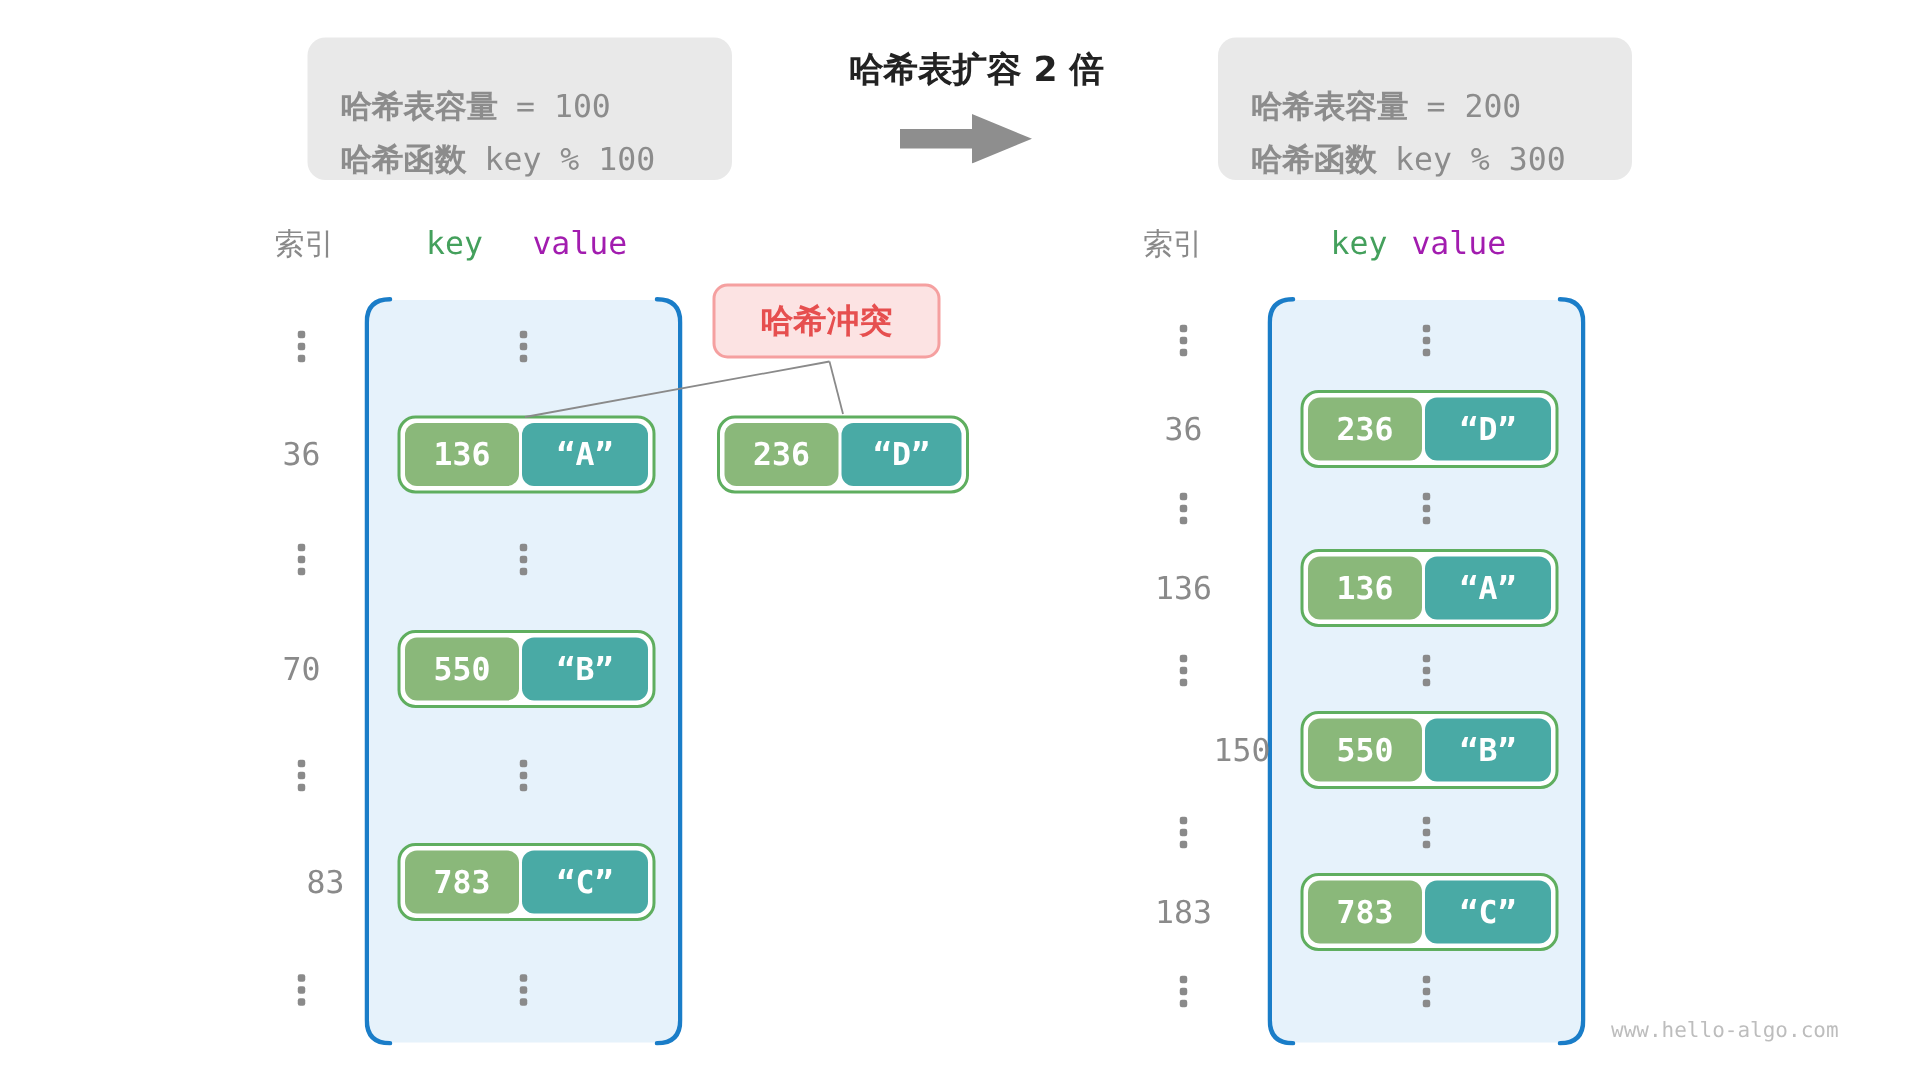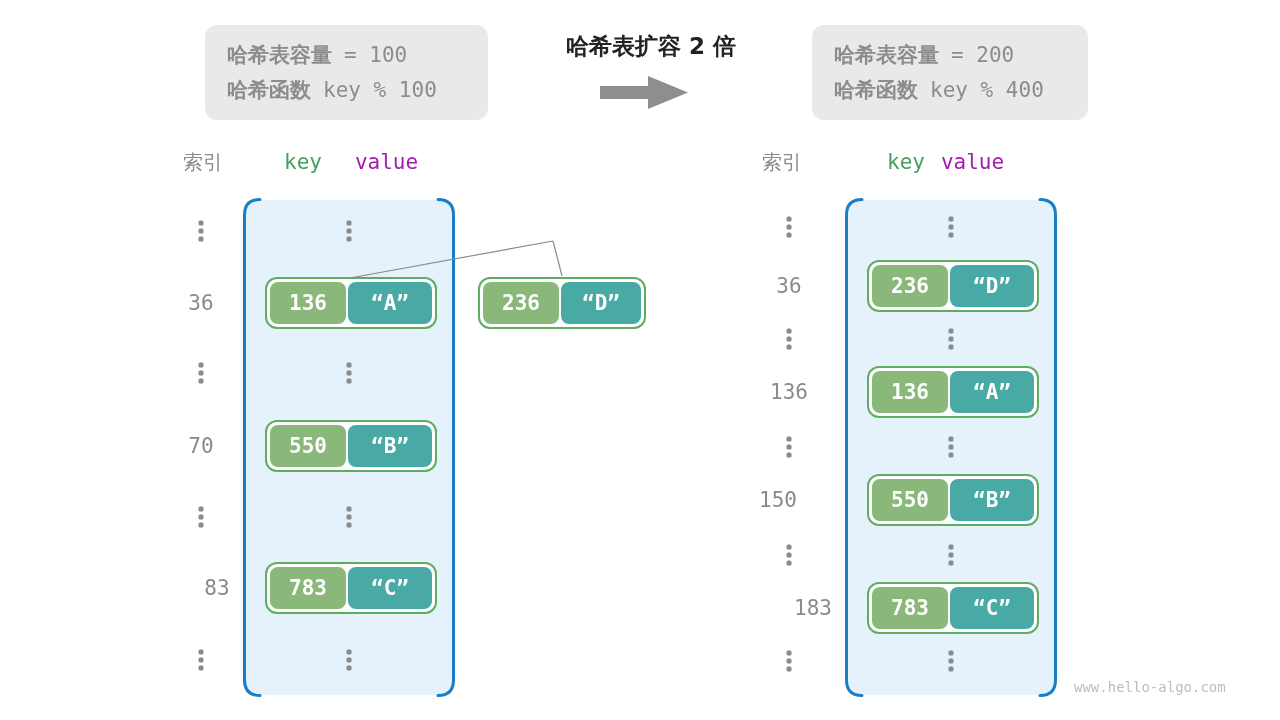--- a/index.html
+++ b/index.html
@@ -4,21 +4,21 @@
 <style>
   html,body { margin:0; padding:0; background:#ffffff; }
   .canvas {
     position:relative; width:1280px; height:720px; background:#ffffff;
     font-family:"DejaVu Sans Mono","Liberation Mono",monospace; overflow:hidden;
   }
 
   
   .config-box {
     position:absolute; background:#e9e9e9; border-radius:12px; color:#8c8c8c;
-    display:flex; flex-direction:column; justify-content:center; gap:7px;
+    display:flex; flex-direction:column; justify-content:flex-end; gap:7px;
     padding:0 22px; box-sizing:border-box; white-space:nowrap;
   }
   .config-line { display:flex; align-items:baseline; gap:12px; font-size:21px; }
   .config-label { font-weight:bold; font-family:"DejaVu Sans","Liberation Sans",sans-serif; }
   .config-code { font-family:"DejaVu Sans Mono","Liberation Mono",monospace; }
 
   .transform-title {
     position:absolute; left:531px; top:31px; width:240px; text-align:center;
     font-size:23px; font-weight:bold; color:#222222;
     font-family:"DejaVu Sans","Liberation Sans",sans-serif; white-space:nowrap;
@@ -102,21 +102,21 @@
     </svg>
   </div>
 
   <div class="config-box" style="left:812px; top:25px; width:276px; height:95px;">
     <div class="config-line">
       <span class="config-label">哈希表容量</span>
       <span class="config-code">= 200</span>
     </div>
     <div class="config-line">
       <span class="config-label">哈希函数</span>
-      <span class="config-code">key % 400</span>
+      <span class="config-code">key % 300</span>
     </div>
   </div>
 
   <div class="index-header" style="left:183px; top:149px;">索引</div>
   <div class="kv-header" style="left:284px; top:150px; gap:33px;">
     <span class="k">key</span>
     <span class="v">value</span>
   </div>
 
   <div class="index-header" style="left:762px; top:149px;">索引</div>
@@ -187,20 +187,21 @@
       <span class="dot"></span>
       <span class="dot"></span>
       <span class="dot"></span>
     </div>
 
   <svg class="lines-svg" width="1280" height="720" viewBox="0 0 1280 720">
     <line x1="553" y1="241" x2="350" y2="278" stroke="#8a8a8a" stroke-width="1.2"></line>
     <line x1="553" y1="241" x2="562" y2="276" stroke="#8a8a8a" stroke-width="1.2"></line>
   </svg>
 
+  <div class="collision-label">哈希冲突</div>
 
   <div class="pair" style="left:478px; top:277px;">
     <div class="cell key">236</div>
     <div class="cell val2">“D”</div>
   </div>
 
   <div class="table" style="left:845px; top:198px;">
     <svg class="frame" width="212" height="499" viewBox="0 0 212 499">
       <rect x="2" y="2" width="208" height="495" rx="15" fill="#e6f2fb"></rect>
       <path d="M17 1.5 Q1.5 1.5 1.5 17 L1.5 482 Q1.5 497.5 17 497.5" fill="none" stroke="#1a7dc8" stroke-width="3" stroke-linecap="round"></path>
@@ -259,27 +260,27 @@
       <span class="dot"></span>
       <span class="dot"></span>
       <span class="dot"></span>
     </div>
   <div class="index-label" style="left:789px; top:392px;">136</div>
   <div class="dots" style="left:789px; top:447px;">
       <span class="dot"></span>
       <span class="dot"></span>
       <span class="dot"></span>
     </div>
-  <div class="index-label" style="left:778px; top:500px;">150</div>
+  <div class="index-label" style="left:828px; top:500px;">150</div>
   <div class="dots" style="left:789px; top:555px;">
       <span class="dot"></span>
       <span class="dot"></span>
       <span class="dot"></span>
     </div>
-  <div class="index-label" style="left:789px; top:608px;margin-left:24px;">183</div>
+  <div class="index-label" style="left:789px; top:608px;">183</div>
   <div class="dots" style="left:789px; top:661px;">
       <span class="dot"></span>
       <span class="dot"></span>
       <span class="dot"></span>
     </div>
 
   <div class="watermark">www.hello-algo.com</div>
 
 </div>
 

